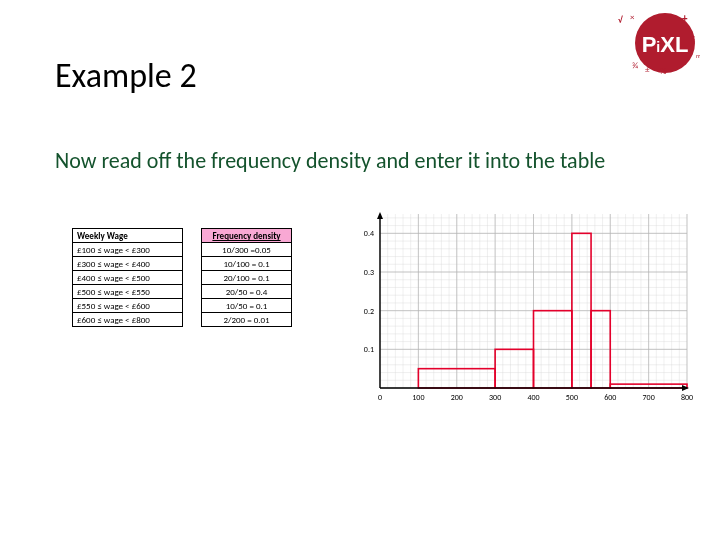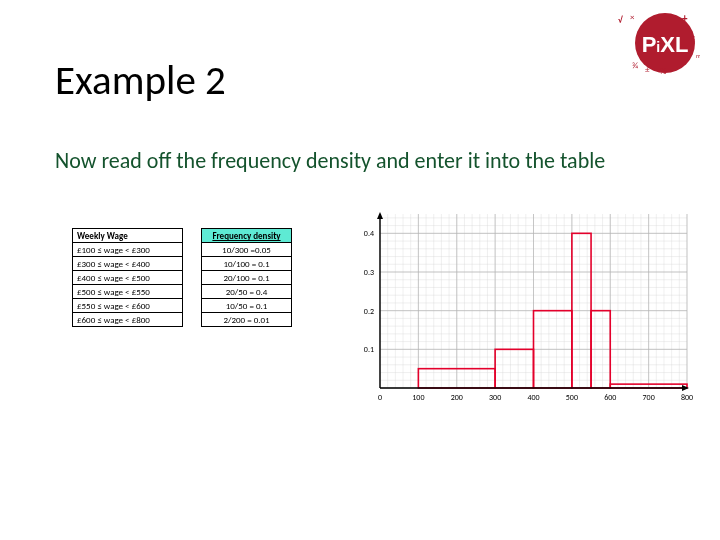--- a/index.html
+++ b/index.html
@@ -15,21 +15,21 @@
     position: absolute;
     top: 8px;
     right: 20px;
     width: 90px;
     height: 70px;
   }
   .title {
     position: absolute;
     top: 55px;
     left: 55px;
-    font-size: 41px;
+    font-size: 34px;
     font-weight: 400;
     color: #000;
   }
   .subtitle {
     position: absolute;
     top: 148px;
     left: 55px;
     width: 560px;
     font-size: 22px;
     font-weight: 400;
@@ -52,21 +52,21 @@
   table td, table th {
     border: 1px solid #000;
     padding: 1px 4px;
     text-align: left;
     height: 13px;
     white-space: nowrap;
   }
   .wage-table td, .wage-table th { width: 110px; }
   .fd-table td, .fd-table th { width: 90px; text-align: center; }
   .fd-table th {
-    background: #5eead4;
+    background: #f9a8d4;
     font-weight: bold;
     text-decoration: underline;
     text-align: center;
   }
   .wage-table th { font-weight: bold; }
   .chart {
     position: absolute;
     top: 208px;
     left: 348px;
     width: 345px;

